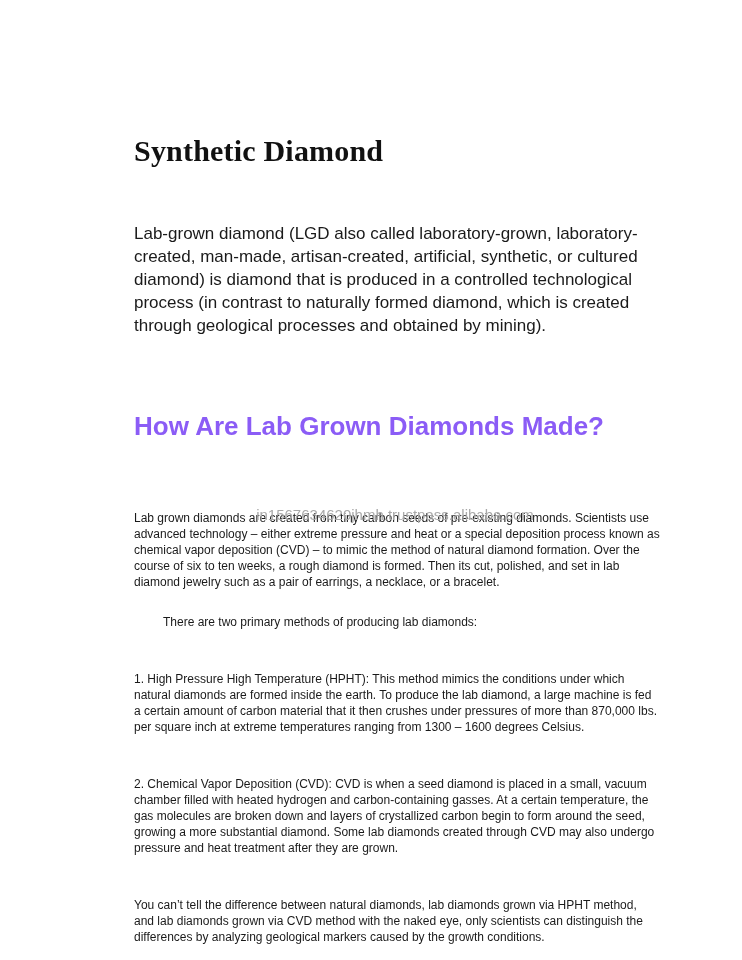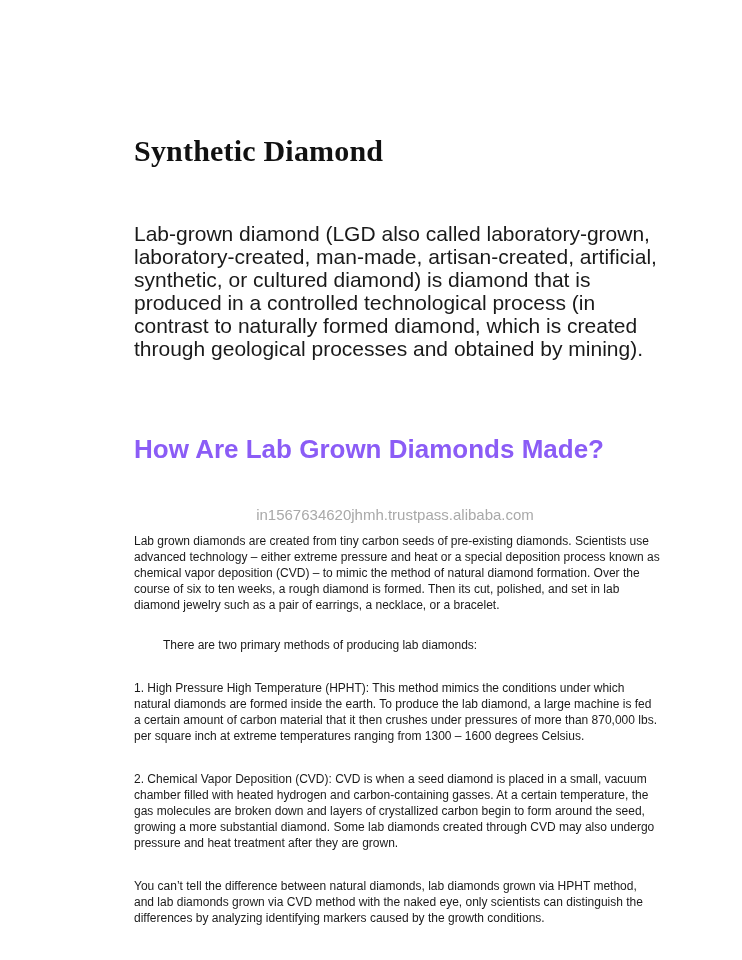--- a/index.html
+++ b/index.html
@@ -23,38 +23,38 @@
   }
   .doc-title {
     font-family: "Liberation Serif", serif;
     font-weight: 700;
     font-size: 30px;
     letter-spacing: 0.2px;
     color: #111111;
     margin-bottom: 30px;
   }
   .intro {
-    font-size: 21px;
+    font-size: 17px;
     line-height: 23px;
     margin-bottom: 50px;
   }
   .section-heading {
     font-family: "Liberation Sans", sans-serif;
     font-weight: 700;
     font-size: 26px;
     color: #8b5cf6;
     margin-bottom: 44px;
   }
   .body-para {
     font-size: 12px;
     line-height: 16px;
     margin-bottom: 0;
   }
   .body-para + .body-para {
-    margin-top: 3px;
+    margin-top: 17px;
   }
   .body-para.no-gap {
     margin-top: 0;
     margin-left: 29px;
   }
   .watermark {
     position: absolute;
     left: 50%;
     top: 470px;
     transform: translateX(-50%);
@@ -77,18 +77,18 @@
     <h2 class="section-heading">How Are Lab Grown Diamonds Made?</h2>
 
     <p class="body-para">Lab grown diamonds are created from tiny carbon seeds of pre-existing diamonds. Scientists use advanced technology – either extreme pressure and heat or a special deposition process known as chemical vapor deposition (CVD) – to mimic the method of natural diamond formation. Over the course of six to ten weeks, a rough diamond is formed. Then its cut, polished, and set in lab diamond jewelry such as a pair of earrings, a necklace, or a bracelet.</p>
 
     <p class="body-para no-gap">There are two primary methods of producing lab diamonds:</p>
 
     <p class="body-para">1. High Pressure High Temperature (HPHT): This method mimics the conditions under which natural diamonds are formed inside the earth. To produce the lab diamond, a large machine is fed a certain amount of carbon material that it then crushes under pressures of more than 870,000 lbs. per square inch at extreme temperatures ranging from 1300 – 1600 degrees Celsius.</p>
 
     <p class="body-para">2. Chemical Vapor Deposition (CVD): CVD is when a seed diamond is placed in a small, vacuum chamber filled with heated hydrogen and carbon-containing gasses. At a certain temperature, the gas molecules are broken down and layers of crystallized carbon begin to form around the seed, growing a more substantial diamond. Some lab diamonds created through CVD may also undergo pressure and heat treatment after they are grown.</p>
 
-    <p class="body-para">You can’t tell the difference between natural diamonds, lab diamonds grown via HPHT method, and lab diamonds grown via CVD method with the naked eye, only scientists can distinguish the differences by analyzing identifying markers caused by the growth conditions.</p>
+    <p class="body-para">You can’t tell the difference between natural diamonds, lab diamonds grown via HPHT method, and lab diamonds grown via CVD method with the naked eye, only scientists can distinguish the differences by analyzing geological markers caused by the growth conditions.</p>
 
   </div>
 
   <div class="watermark">in1567634620jhmh.trustpass.alibaba.com</div>
 </div>
 
 </body></html>

